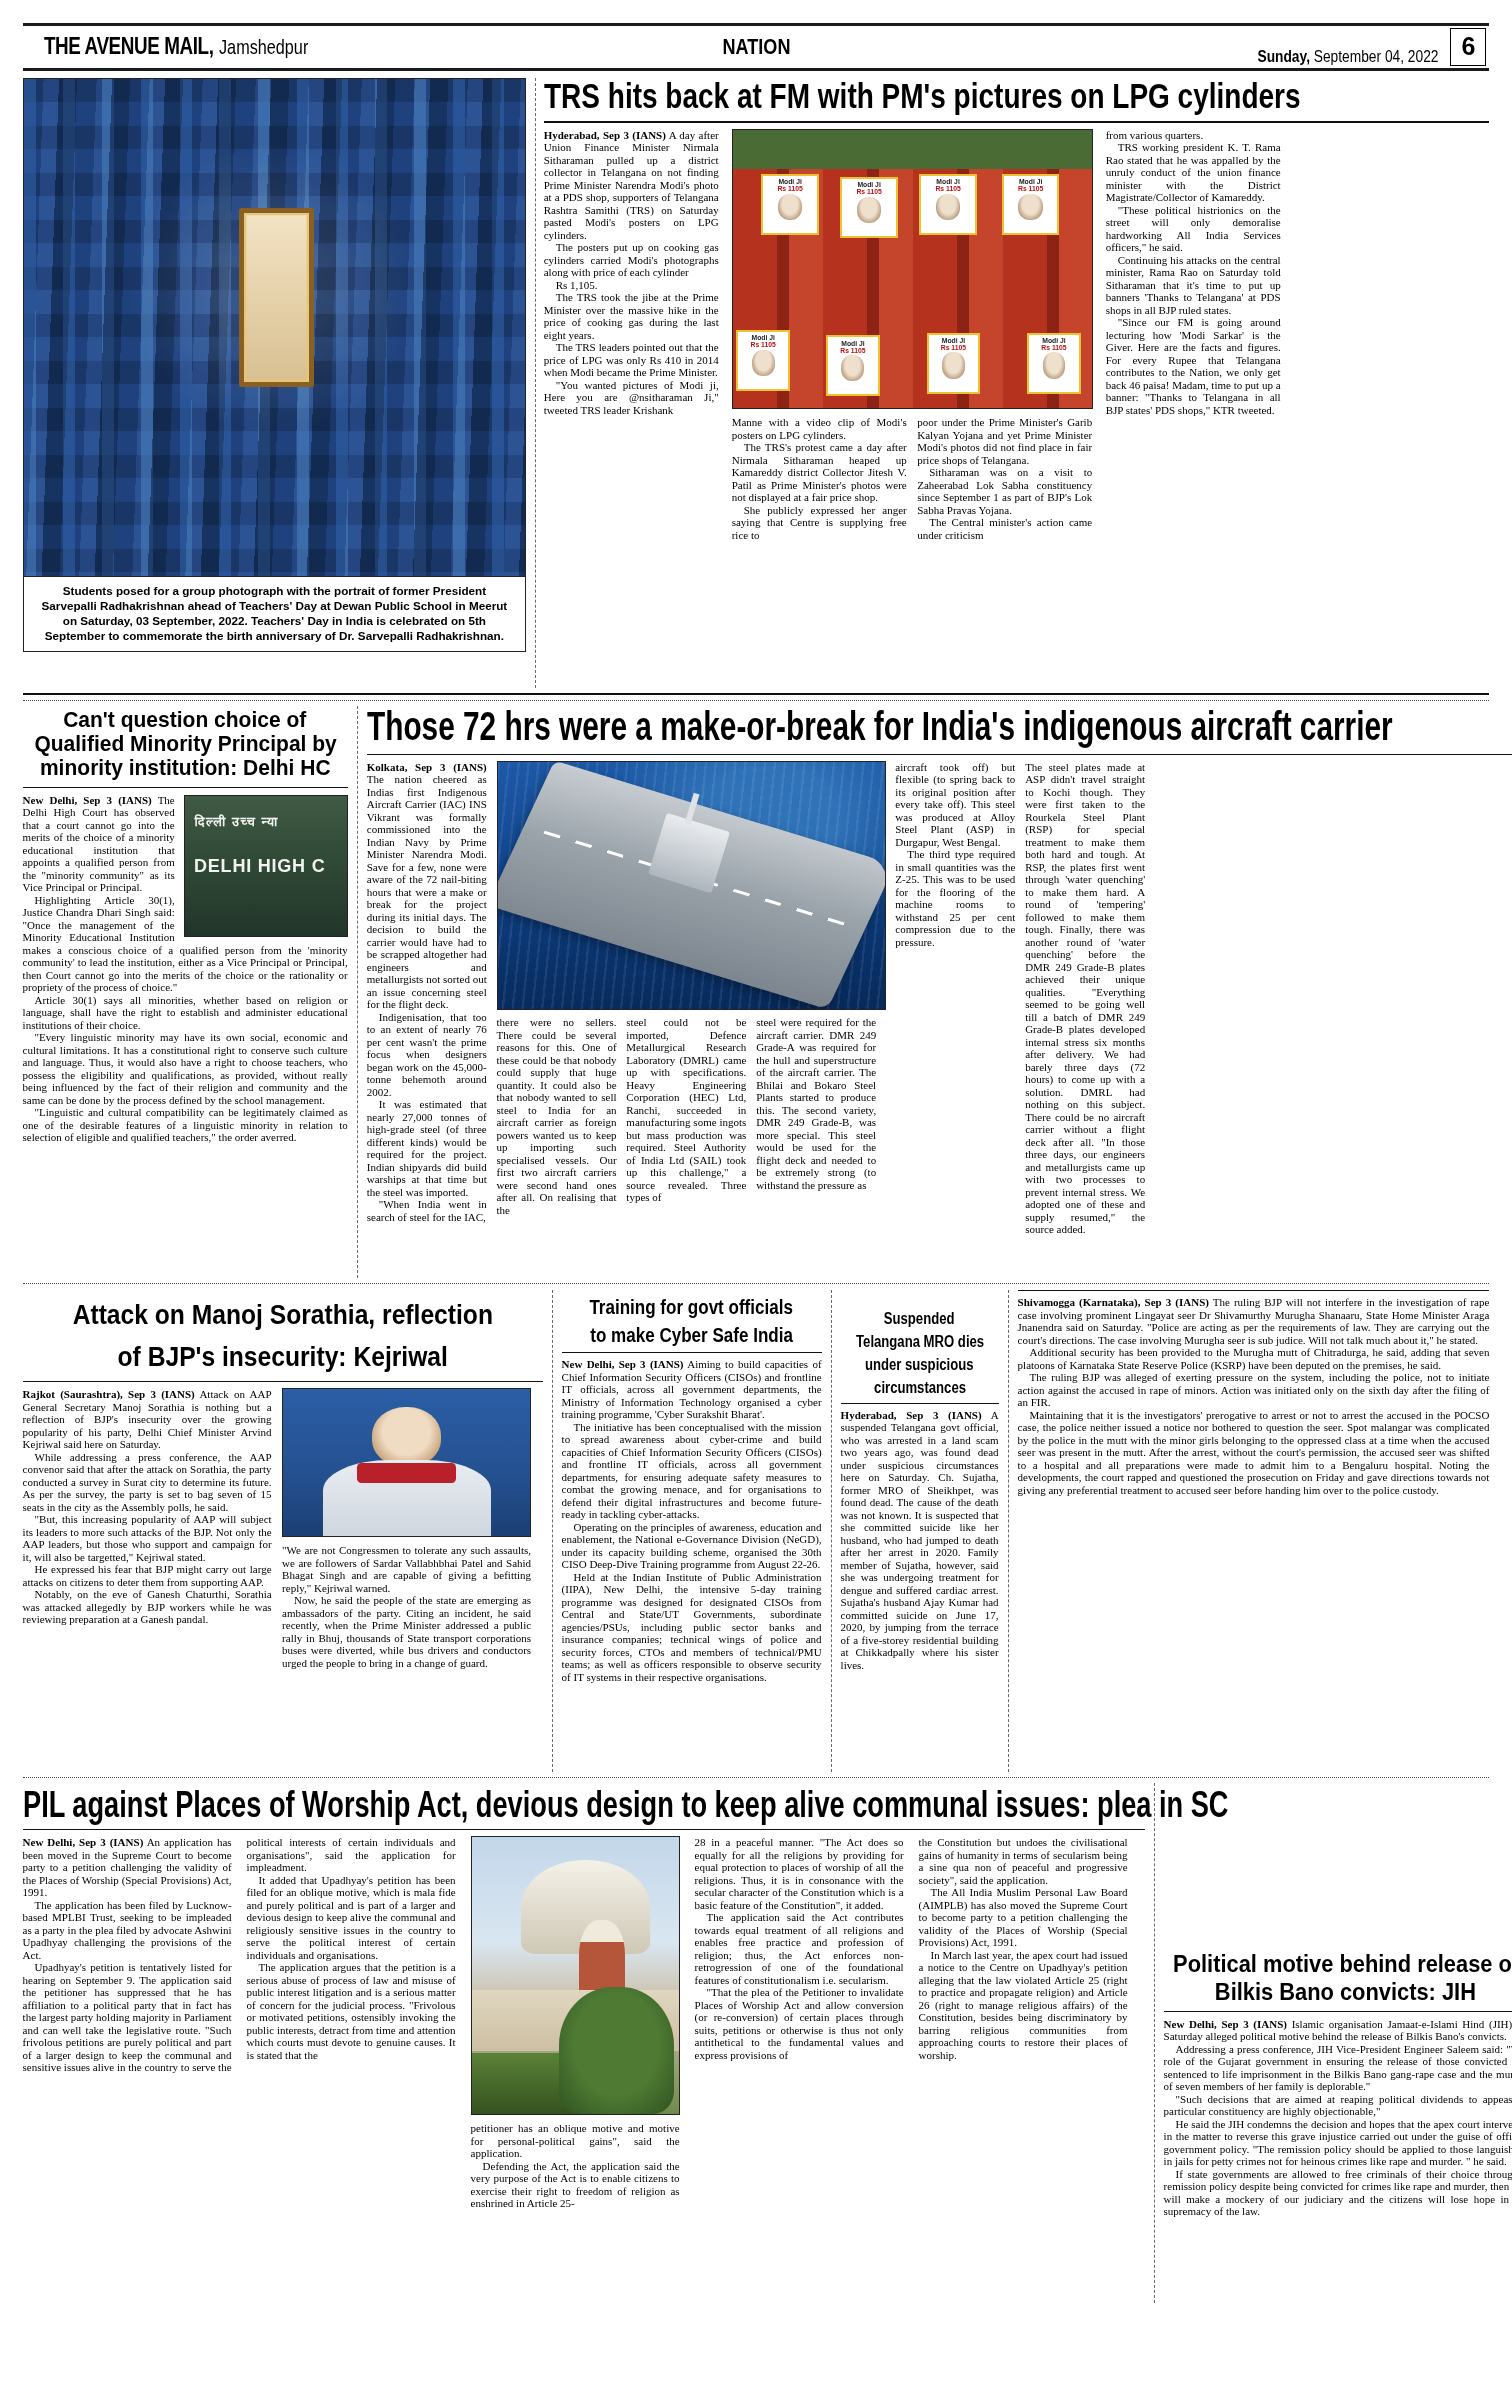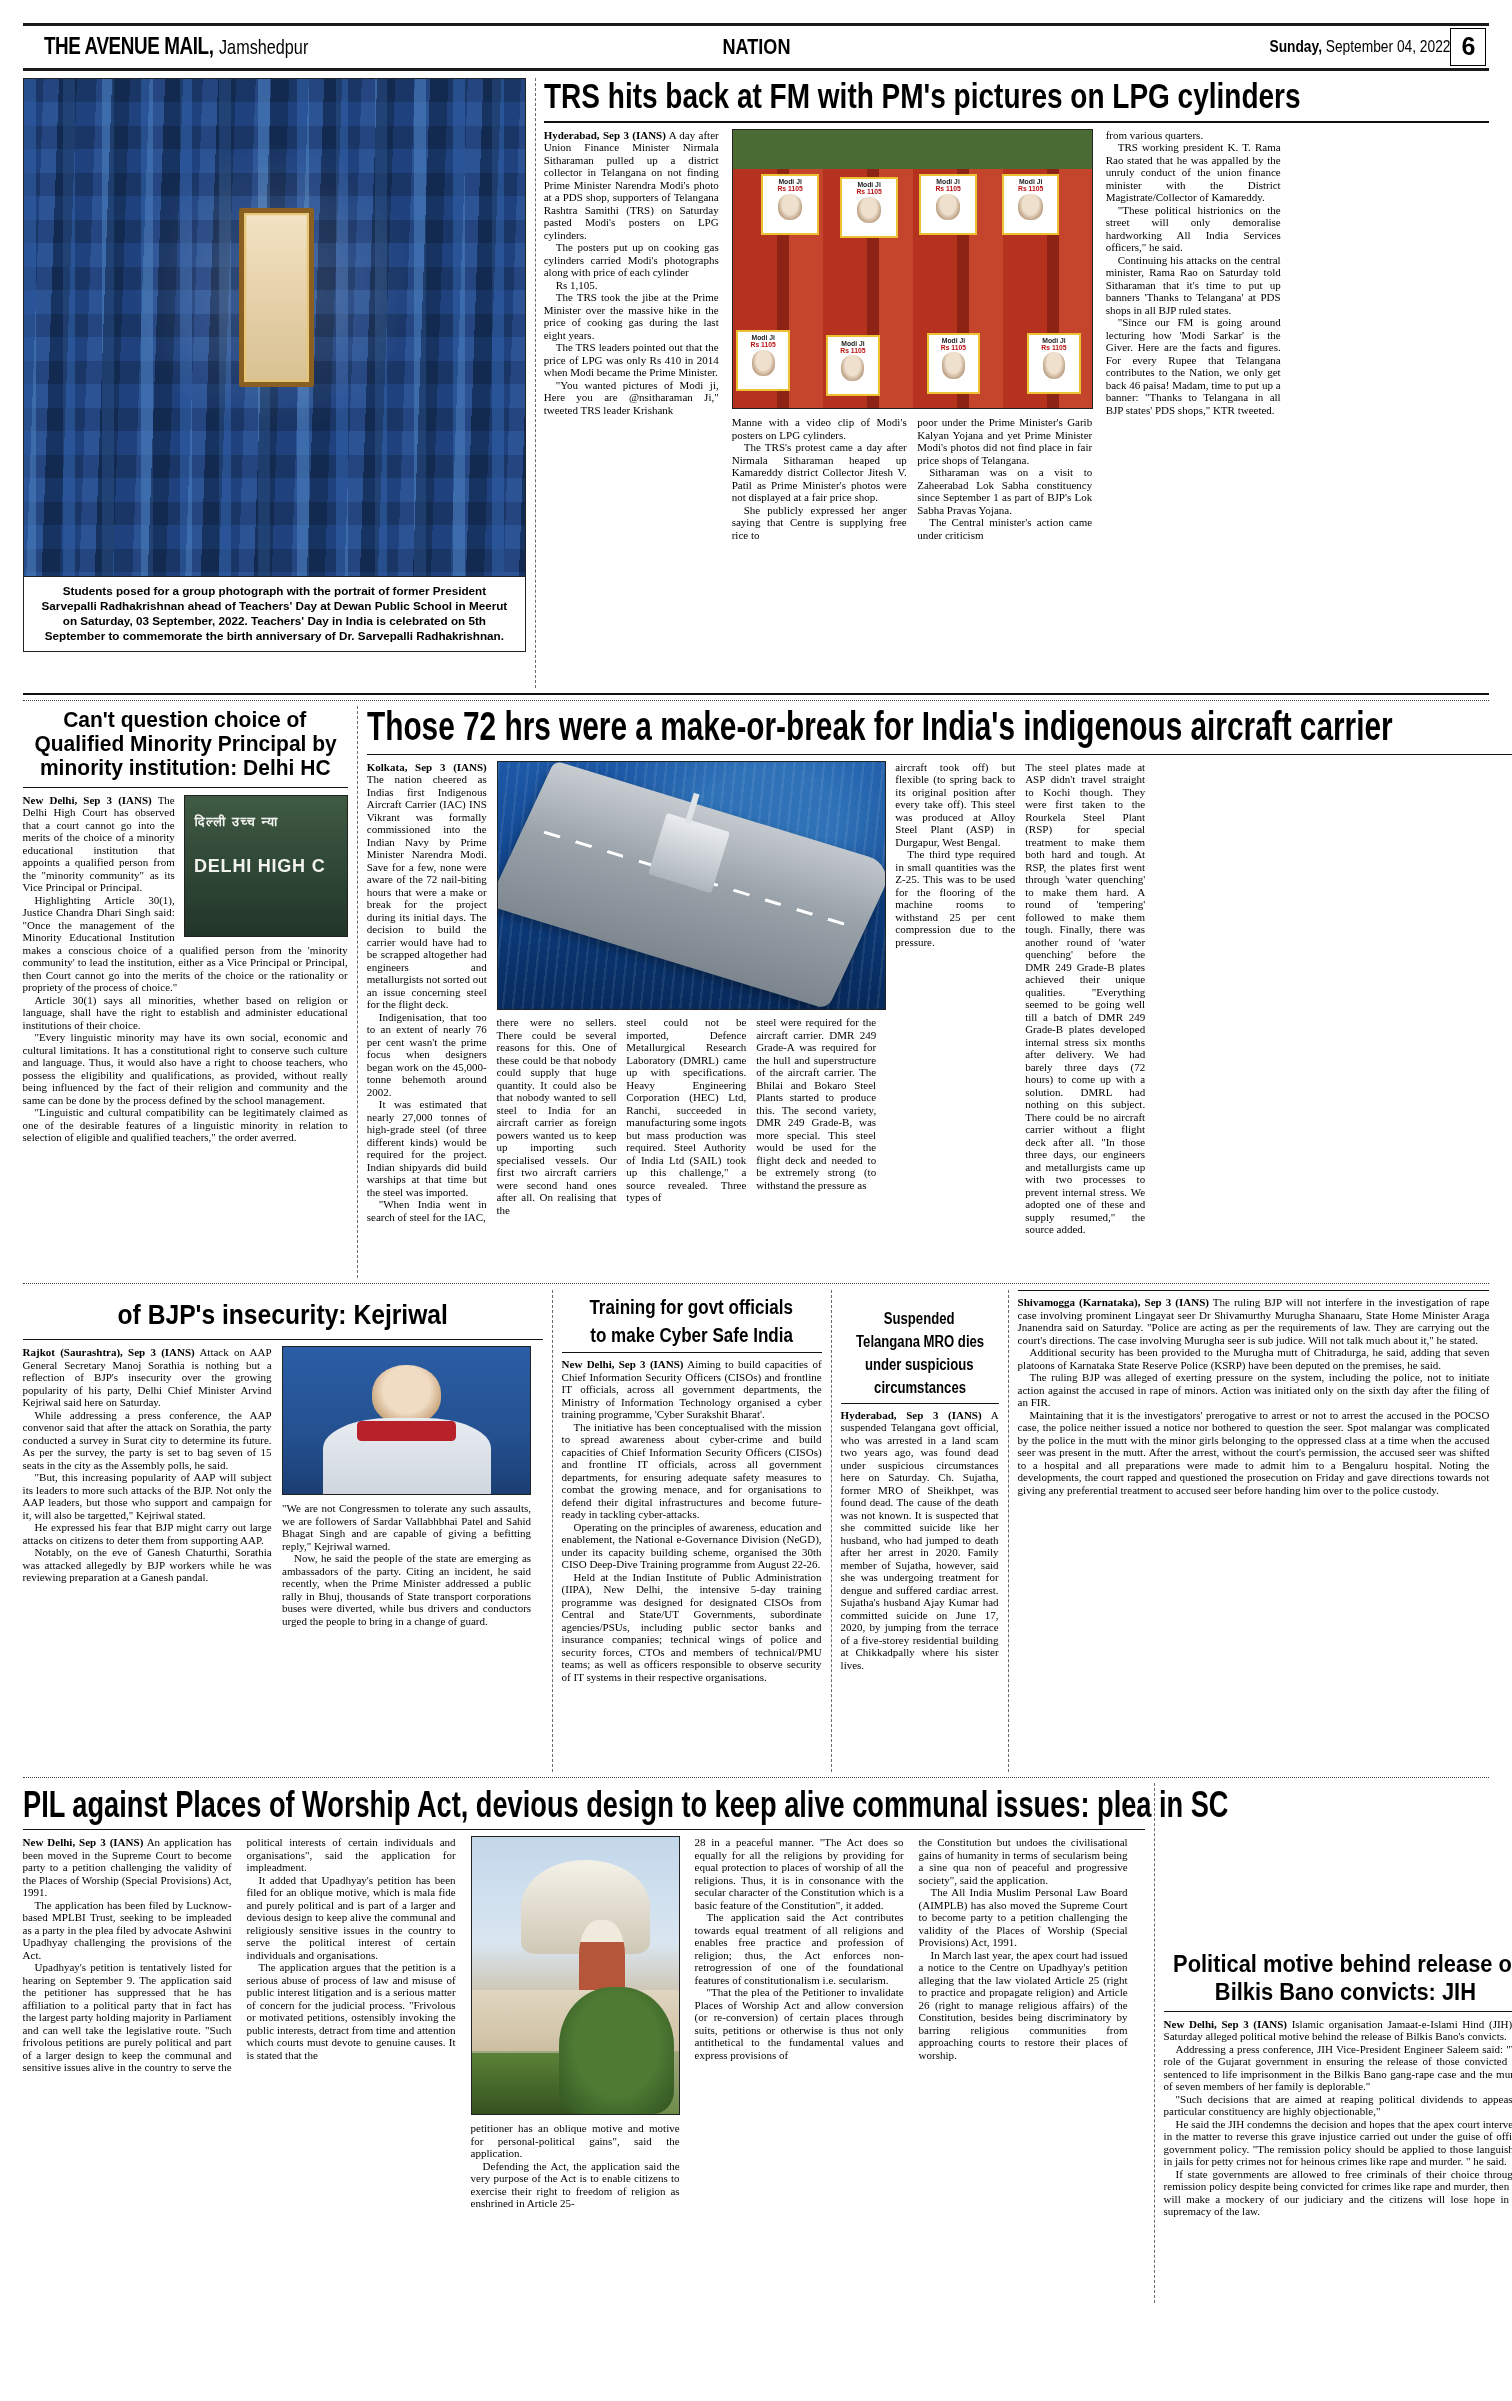--- a/index.html
+++ b/index.html
@@ -33,21 +33,21 @@
     font-size:20.3px; transform:scaleX(0.80); transform-origin:left center;
     white-space:nowrap; margin-left:-39px;
   }
   .mh-center {
     position:absolute; left:0; right:0; text-align:center;
     font-family:"Liberation Sans", sans-serif;
     font-weight:bold; font-size:22.6px; letter-spacing:0px;
   }
   .mh-center span { display:inline-block; transform:scaleX(0.80); }
   .mh-right {
-    margin-left:auto; display:flex; align-items:center; padding-right:3px;
+    margin-left:auto; display:flex; align-items:flex-end; gap:12px; padding-right:3px;
   }
   .mh-date {
     font-family:"Liberation Sans", sans-serif; font-size:16px;
     display:inline-block; transform:scaleX(0.86); transform-origin:right center;
     white-space:nowrap;
   }
   .mh-date b { font-weight:bold; }
   .pagenum {
     border:1.5px solid #000; width:36px; height:38px;
     display:flex; align-items:center; justify-content:center;
@@ -393,20 +393,21 @@
       </div>
     </div>
   </div>
 
   <div class="hr-dot"></div>
 
   <div style="display:flex; height:482px;">
 
     <div style="width:520px;">
       <div class="kicker-head" style="font-size:28px; line-height:1.5; margin:4.5px 0 3px 0;">
+        <div><span class="squeeze" style="transform:scaleX(0.88);">Attack on Manoj Sorathia, reflection</span></div>
         <div><span class="squeeze" style="transform:scaleX(0.88);">of BJP's insecurity: Kejriwal</span></div>
       </div>
       <div style="border-top:1.5px solid #111; margin-bottom:6px;"></div>
       <div style="display:flex; gap:10.5px;">
         <div class="col" style="width:249px;">
             <p class="body first"><b>Rajkot (Saurashtra), Sep 3 (IANS)</b> Attack on AAP General Secretary Manoj Sorathia is nothing but a reflection of BJP's insecurity over the growing popularity of his party, Delhi Chief Minister Arvind Kejriwal said here on Saturday.</p>
             <p class="body">While addressing a press conference, the AAP convenor said that after the attack on Sorathia, the party conducted a survey in Surat city to determine its future. As per the survey, the party is set to bag seven of 15 seats in the city as the Assembly polls, he said.</p>
             <p class="body">"But, this increasing popularity of AAP will subject its leaders to more such attacks of the BJP. Not only the AAP leaders, but those who support and campaign for it, will also be targetted," Kejriwal stated.</p>
             <p class="body">He expressed his fear that BJP might carry out large attacks on citizens to deter them from supporting AAP.</p>
             <p class="body">Notably, on the eve of Ganesh Chaturthi, Sorathia was attacked allegedly by BJP workers while he was reviewing preparation at a Ganesh pandal.</p>

